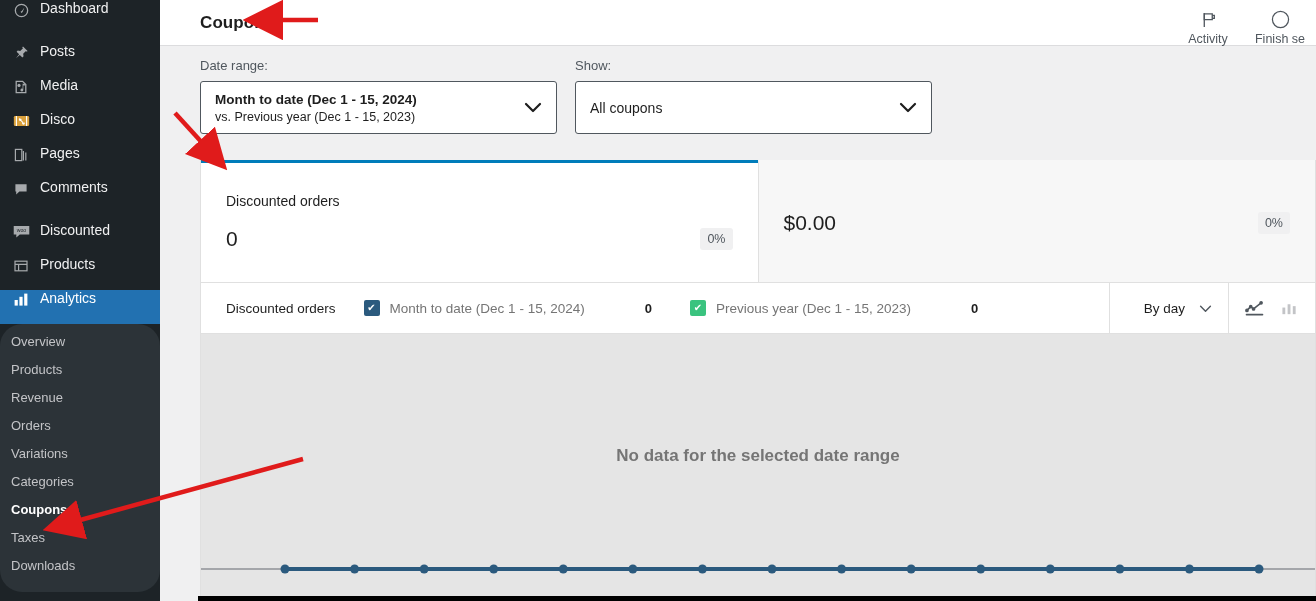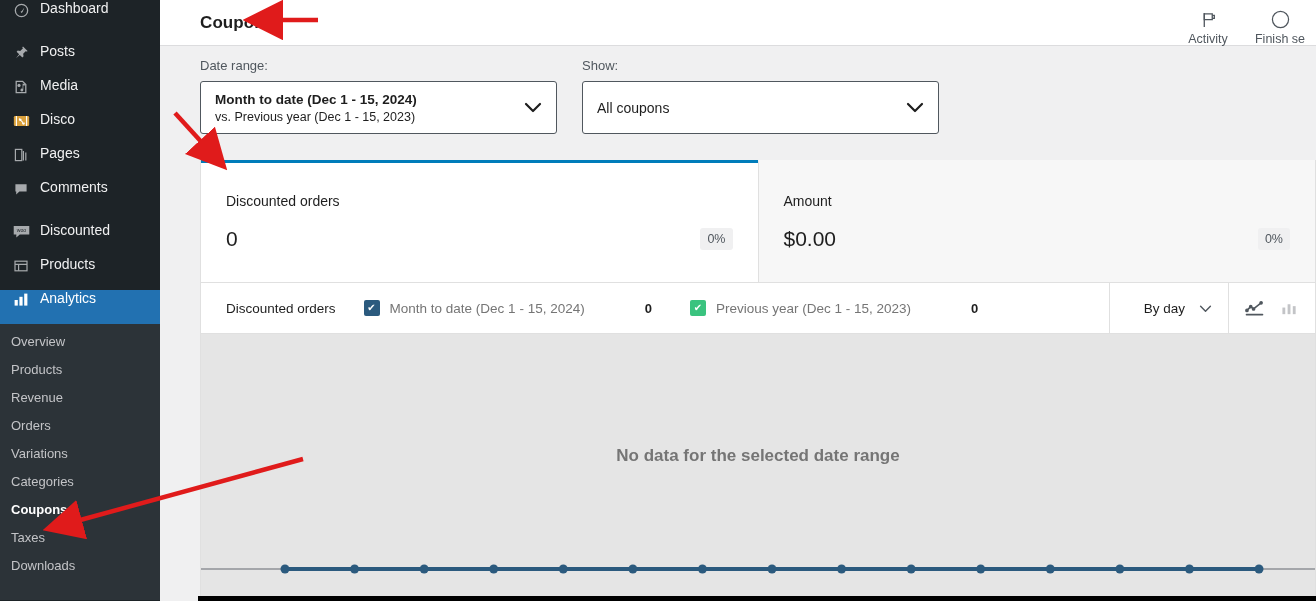--- a/index.html
+++ b/index.html
@@ -36,21 +36,21 @@
   }
   .menu-item.current::after {
     content: ""; position: absolute; right: -8px; top: 50%;
     transform: translateY(-50%);
     border-top: 8px solid transparent;
     border-bottom: 8px solid transparent;
     border-right: 8px solid #f0f0f1;
   }
   .menu-sep { height: 9px; }
 
-  #submenu { background: #2c3338; padding: 4px 0 20px 0; }
+  #submenu { background: #2c3338; padding: 4px 0 12px 0; border-radius: 22px; }
   .submenu-item {
     display: block; font-size: 13px; color: #c3c4c7;
     padding: 6px 0 6px 11px; line-height: 16px;
   }
   .submenu-item.current { color: #fff; font-weight: bold; }
 
   
   #main {
     position: absolute; left: 160px; top: 0;
     width: 1156px; height: 601px;
@@ -75,21 +75,21 @@
     width: 72px; height: 46px;
     display: flex; flex-direction: column; align-items: center;
     justify-content: center; gap: 3px;
     color: #50575e; font-size: 12.5px;
   }
   .topbar-btn .tb-ico { height: 19px; display: flex; align-items: center; }
 
   
   #filters {
     position: absolute; left: 40px; top: 58px;
-    display: flex; gap: 25px; align-items: flex-end;
+    display: flex; gap: 18px; align-items: flex-end;
   }
   .filter-group { display: flex; flex-direction: column; }
   .filter-label {
     font-size: 13px; color: #50575e; margin-bottom: 8px;
     line-height: 15px;
   }
   .dropdown {
     background: #fff; border: 1px solid #50575e;
     border-radius: 3px;
     display: flex; align-items: center;
@@ -369,21 +369,20 @@
 
       <div id="summary">
         <div class="sum-card active">
           <div class="sum-label">Discounted orders</div>
           <div class="sum-row">
             <div class="sum-value">0</div>
             <div class="sum-delta">0%</div>
           </div>
         </div>
         <div class="sum-card inactive">
-          <div class="sum-label">Amount</div>
           <div class="sum-row">
             <div class="sum-value">$0.00</div>
             <div class="sum-delta">0%</div>
           </div>
         </div>
       </div>
 
       <div id="legend-row">
         <div class="legend-title">Discounted orders</div>
 

